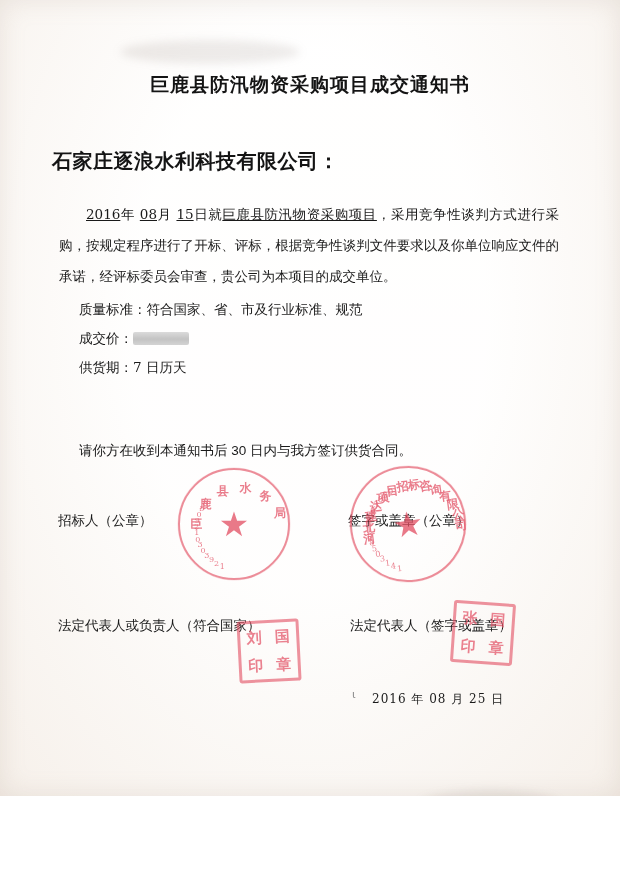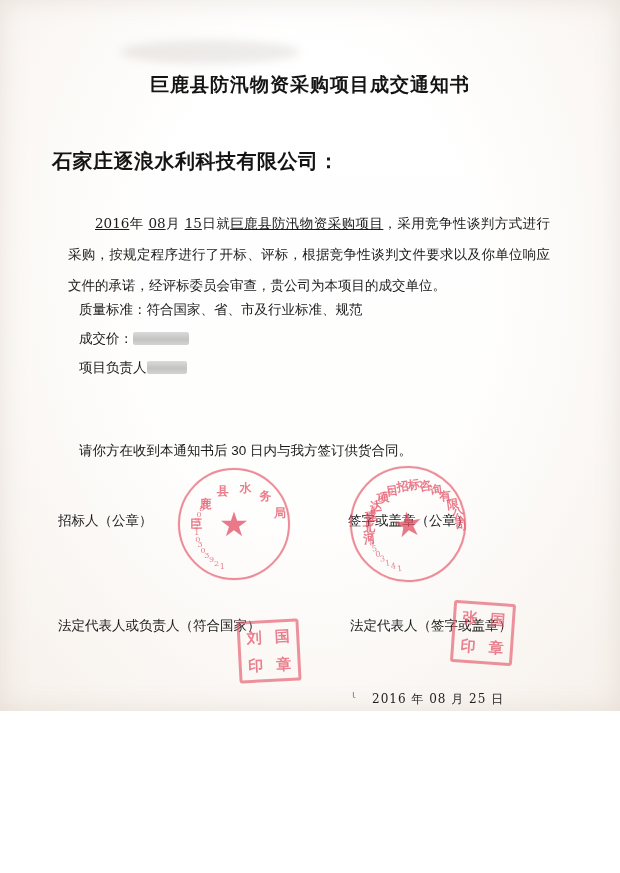--- a/index.html
+++ b/index.html
@@ -3,21 +3,21 @@
 <meta charset="utf-8">
 <style>
   html, body {
     margin: 0;
     padding: 0;
     background: #ffffff;
   }
   .page {
     position: relative;
     width: 620px;
-    height: 711px;
+    height: 796px;
     background: #fdfbf8;
     overflow: hidden;
     font-family: "DejaVu Sans", sans-serif;
     color: #1a1a1a;
   }
   
   .paper-tint {
     position: absolute;
     inset: 0;
     background:
@@ -71,21 +71,21 @@
     left: 52px;
     right: 54px;
     top: 192px;
     font-family: "DejaVu Serif", serif;
     font-size: 13.5px;
     line-height: 31px;
     color: #1a1a1a;
     text-align: justify;
   }
   .body-block p {
-    margin: 16px;
+    margin: 7px;
     text-indent: 2em;
   }
   .u {
     text-decoration: underline;
   }
 
   .detail-list {
     position: absolute;
     left: 52px;
     right: 54px;
@@ -283,21 +283,21 @@
   </div>
 
   <div class="detail-list">
     <div class="row">
       <span>质量标准：</span><span>符合国家、省、市及行业标准、规范</span>
     </div>
     <div class="row">
       <span>成交价：</span><span class="redacted"></span>
     </div>
     <div class="row">
-      <span>项目负责人</span><span class="redacted short"></span>
+      <span>供货期：</span><span>7 日历天</span>
     </div>
   </div>
 
   <div class="closing">请你方在收到本通知书后 30 日内与我方签订供货合同。</div>
 
   <div class="sig-row sig-row-1">
     <span class="sig-left">招标人（公章）</span>
     <span class="sig-right">签字或盖章（公章）</span>
   </div>
 

